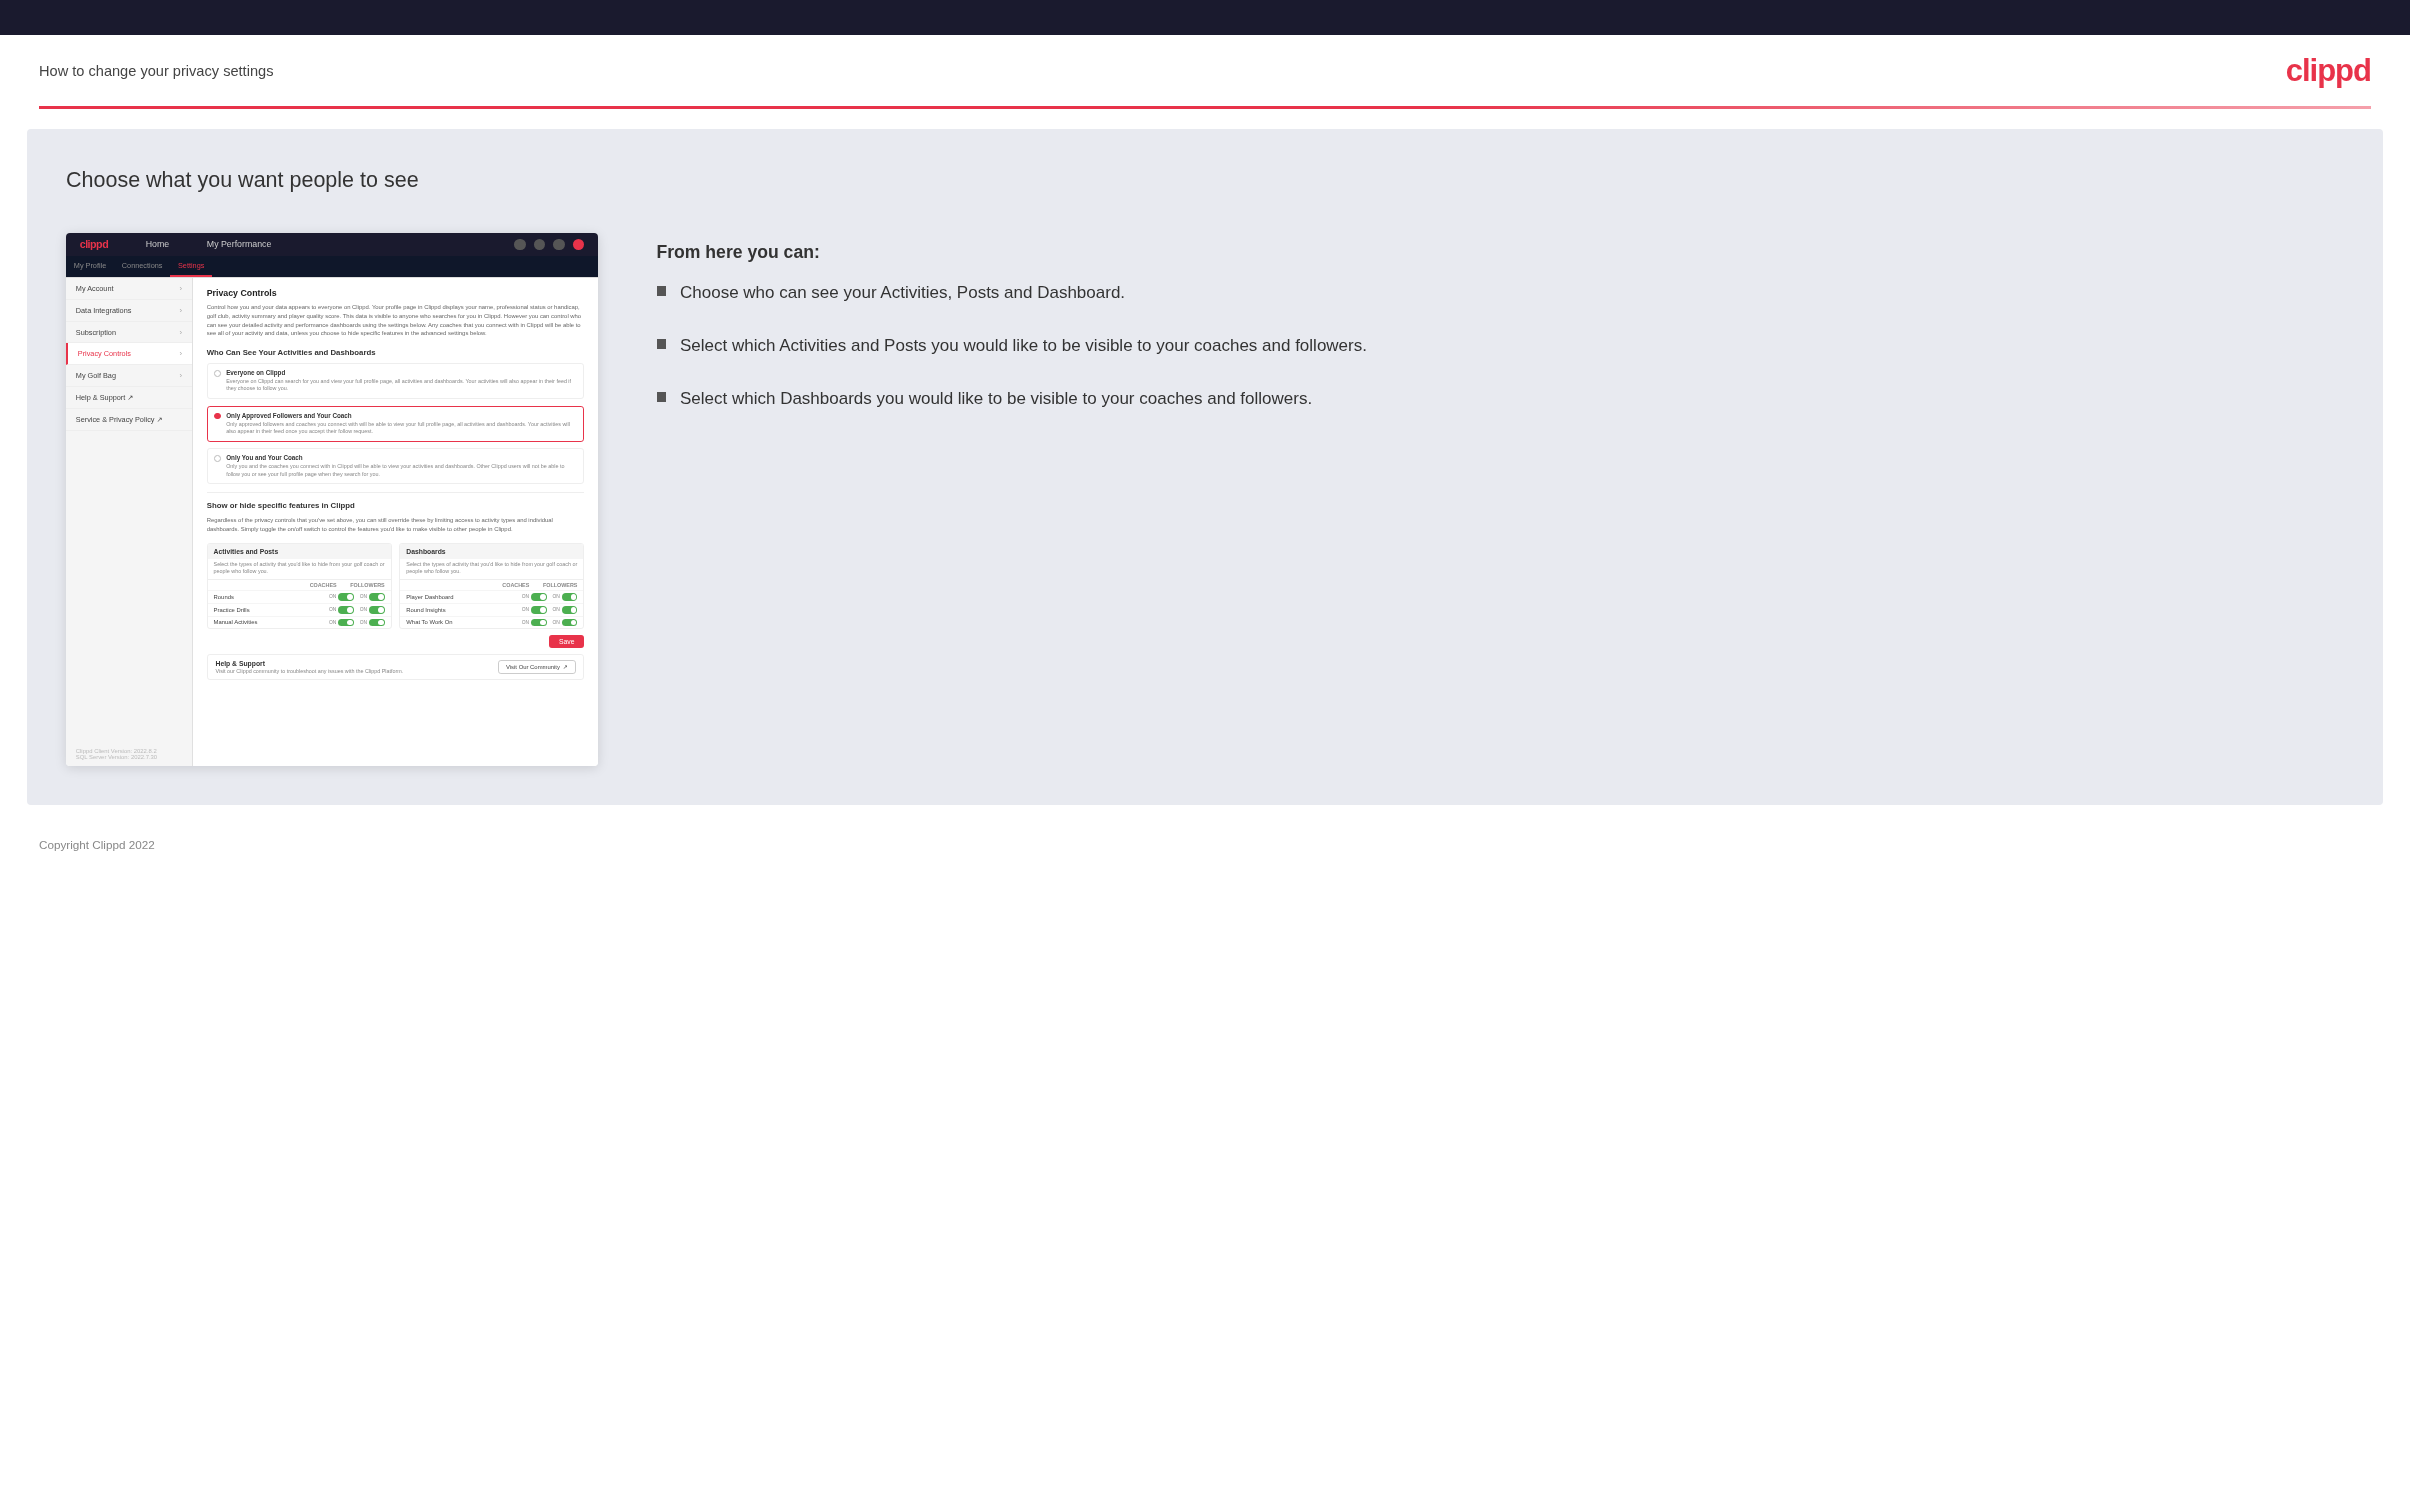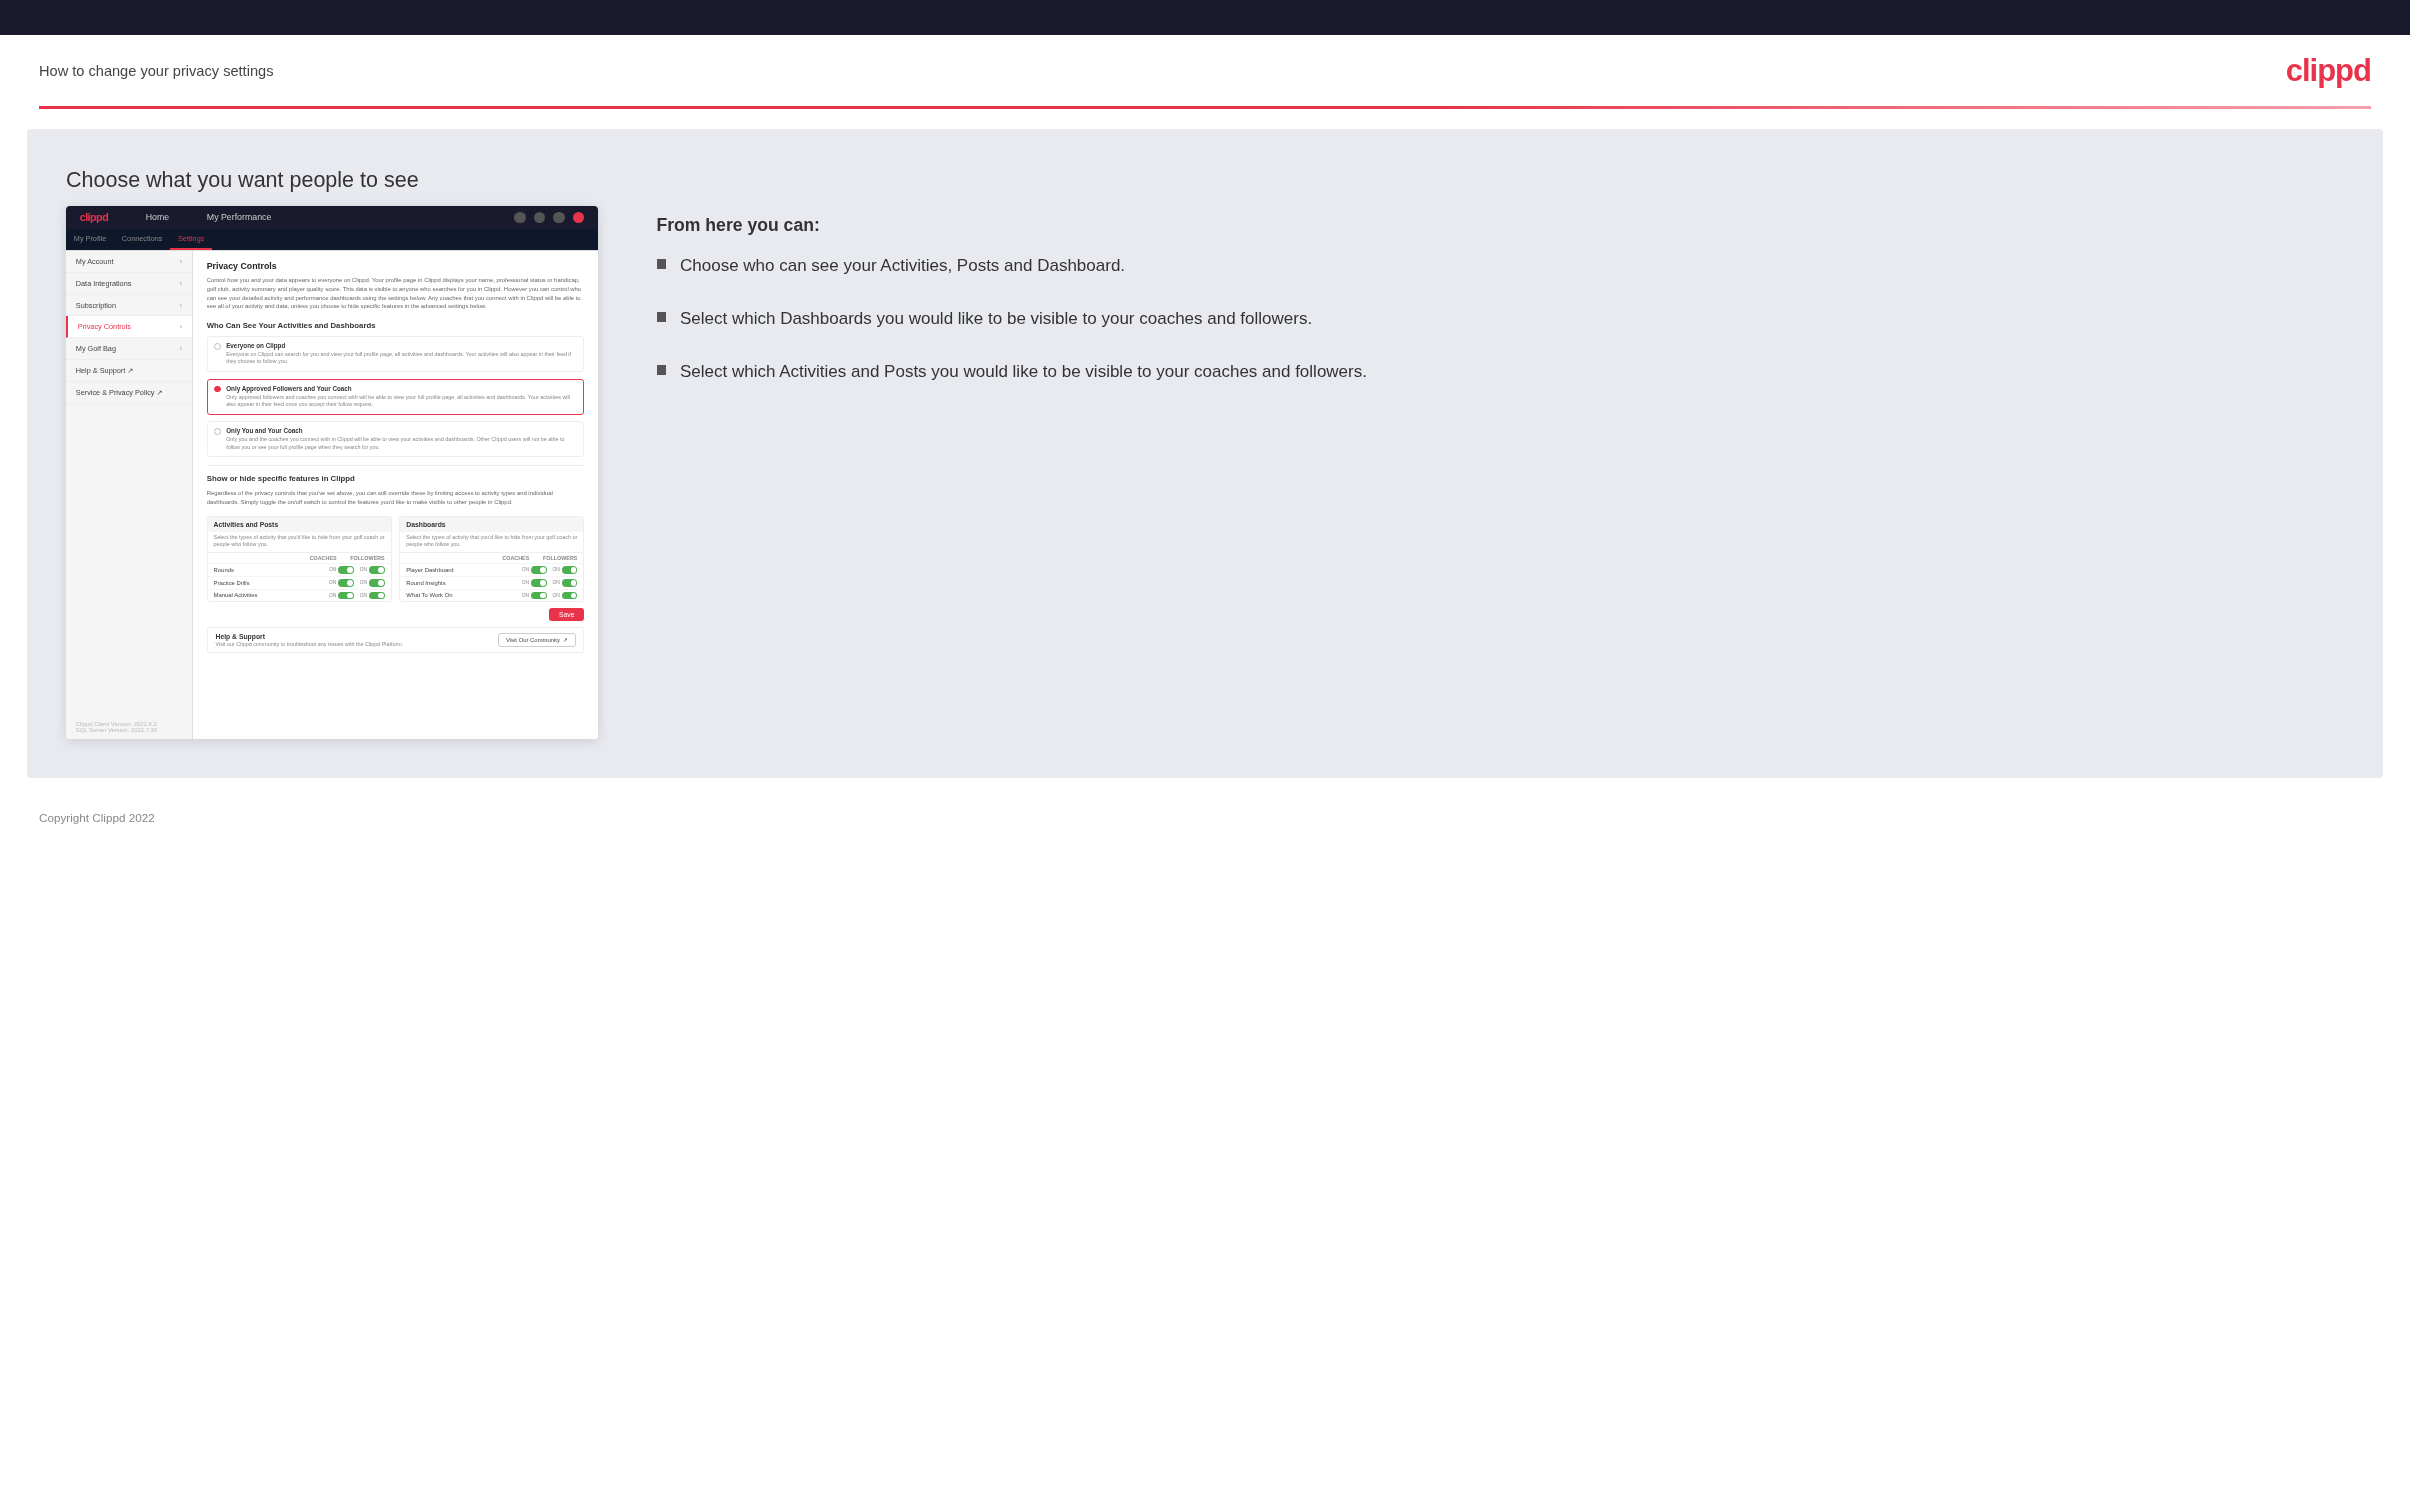--- a/index.html
+++ b/index.html
@@ -56,21 +56,21 @@
     .page-title {
       font-size: 27px;
       font-weight: 800;
       color: #1a1a2e;
       margin-bottom: 5.9px;
     }
     .page-subtitle {
       font-size: 21.5px;
       font-weight: 400;
       color: #333;
-      margin-bottom: 13px;
+      margin-bottom: 40px;
     }
 
     .content-row {
       display: flex;
       gap: 39px;
       align-items: flex-start;
     }
 
     
     .app-mockup {
@@ -630,25 +630,25 @@
 
     <div class="right-panel">
       <div class="right-panel-intro">From here you can:</div>
       <ul class="bullet-list">
         <li>
           <div class="bullet-square"></div>
           <span class="bullet-text">Choose who can see your Activities, Posts and Dashboard.</span>
         </li>
         <li>
           <div class="bullet-square"></div>
-          <span class="bullet-text">Select which Dashboards you would like to be visible to your coaches and followers.</span>
+          <span class="bullet-text">Select which Activities and Posts you would like to be visible to your coaches and followers.</span>
         </li>
         <li>
           <div class="bullet-square"></div>
-          <span class="bullet-text">Select which Activities and Posts you would like to be visible to your coaches and followers.</span>
+          <span class="bullet-text">Select which Dashboards you would like to be visible to your coaches and followers.</span>
         </li>
       </ul>
     </div>
 
   </div>
 </div>
 
 <div class="footer">
   <span>Copyright Clippd 2022</span>
 </div>

